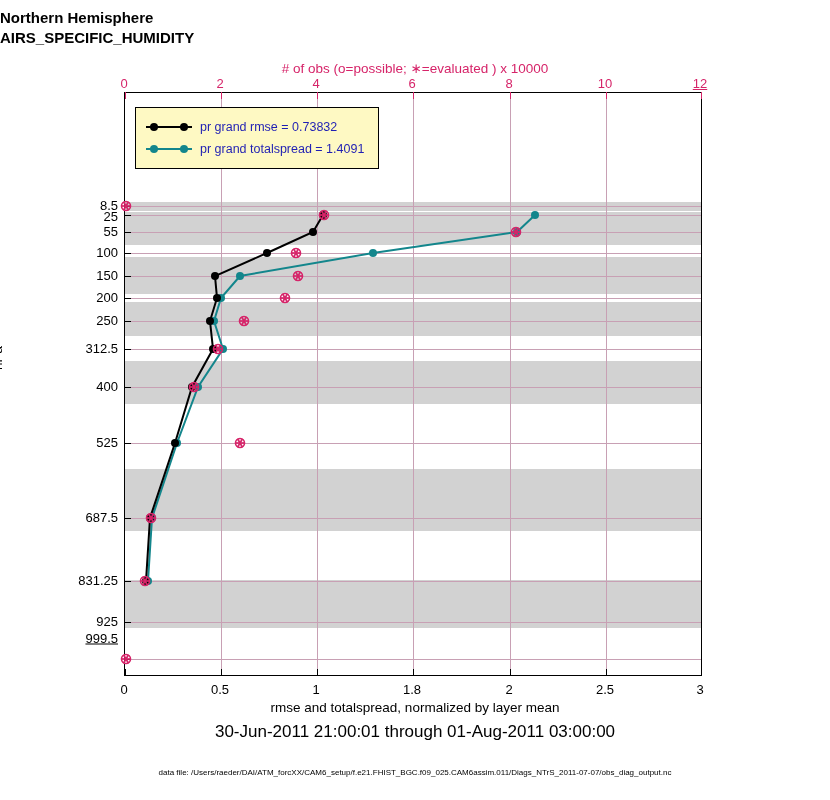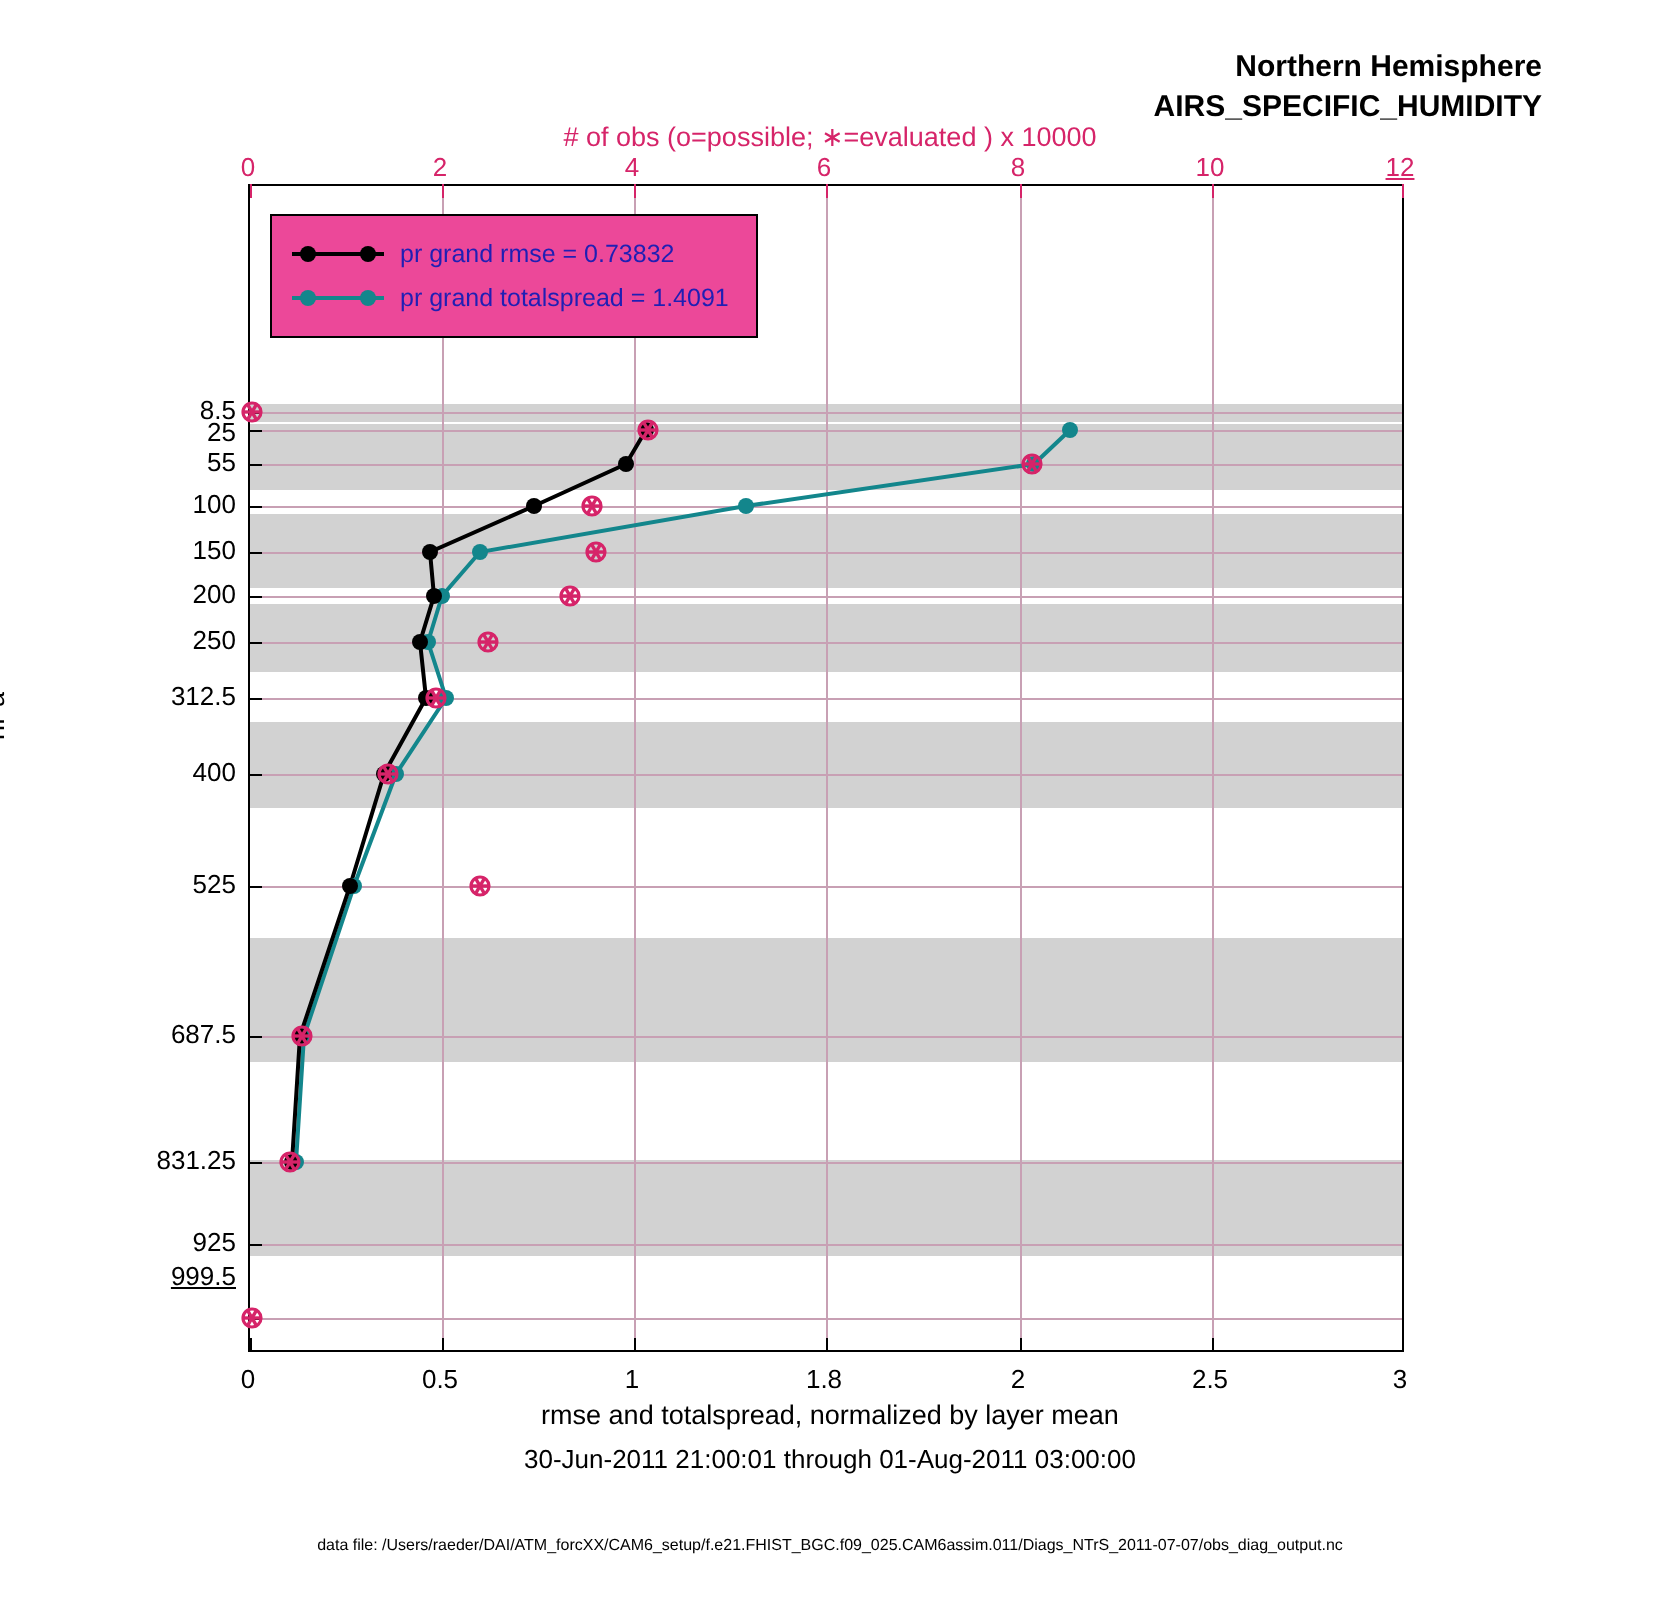--- a/index.html
+++ b/index.html
@@ -14,23 +14,23 @@
     overflow: hidden;
   }
   #root {
     position: relative;
     width: 830px;
     height: 800px;
   }
   .title-block {
     position: absolute;
     left: 0;
-    top: 24px;
+    top: 8px;
     width: 771px;
-    text-align: right;
+    text-align: left;
   }
   .title-line1 {
     font-size: 15px;
     font-weight: bold;
     color: #000000;
     line-height: 20px;
   }
   .title-line2 {
     font-size: 15px;
     font-weight: bold;
@@ -146,38 +146,38 @@
     text-align: center;
     font-size: 13.5px;
     color: #000000;
   }
   .subtitle-x {
     position: absolute;
     left: 0;
     top: 722px;
     width: 830px;
     text-align: center;
-    font-size: 13px;
+    font-size: 17px;
     color: #000000;
   }
   .footer {
     position: absolute;
     left: 0;
     top: 768px;
     width: 830px;
     text-align: center;
     font-size: 8px;
     color: #000000;
   }
   #legend {
     position: absolute;
     left: 10px;
     top: 14px;
     border: 1px solid #000000;
-    background: #ec4899;
+    background: #fef9c3;
     padding: 8px 14px 8px 10px;
   }
   .legend-row {
     display: flex;
     align-items: center;
     height: 22px;
   }
   .legend-sample {
     width: 46px;
     height: 16px;

